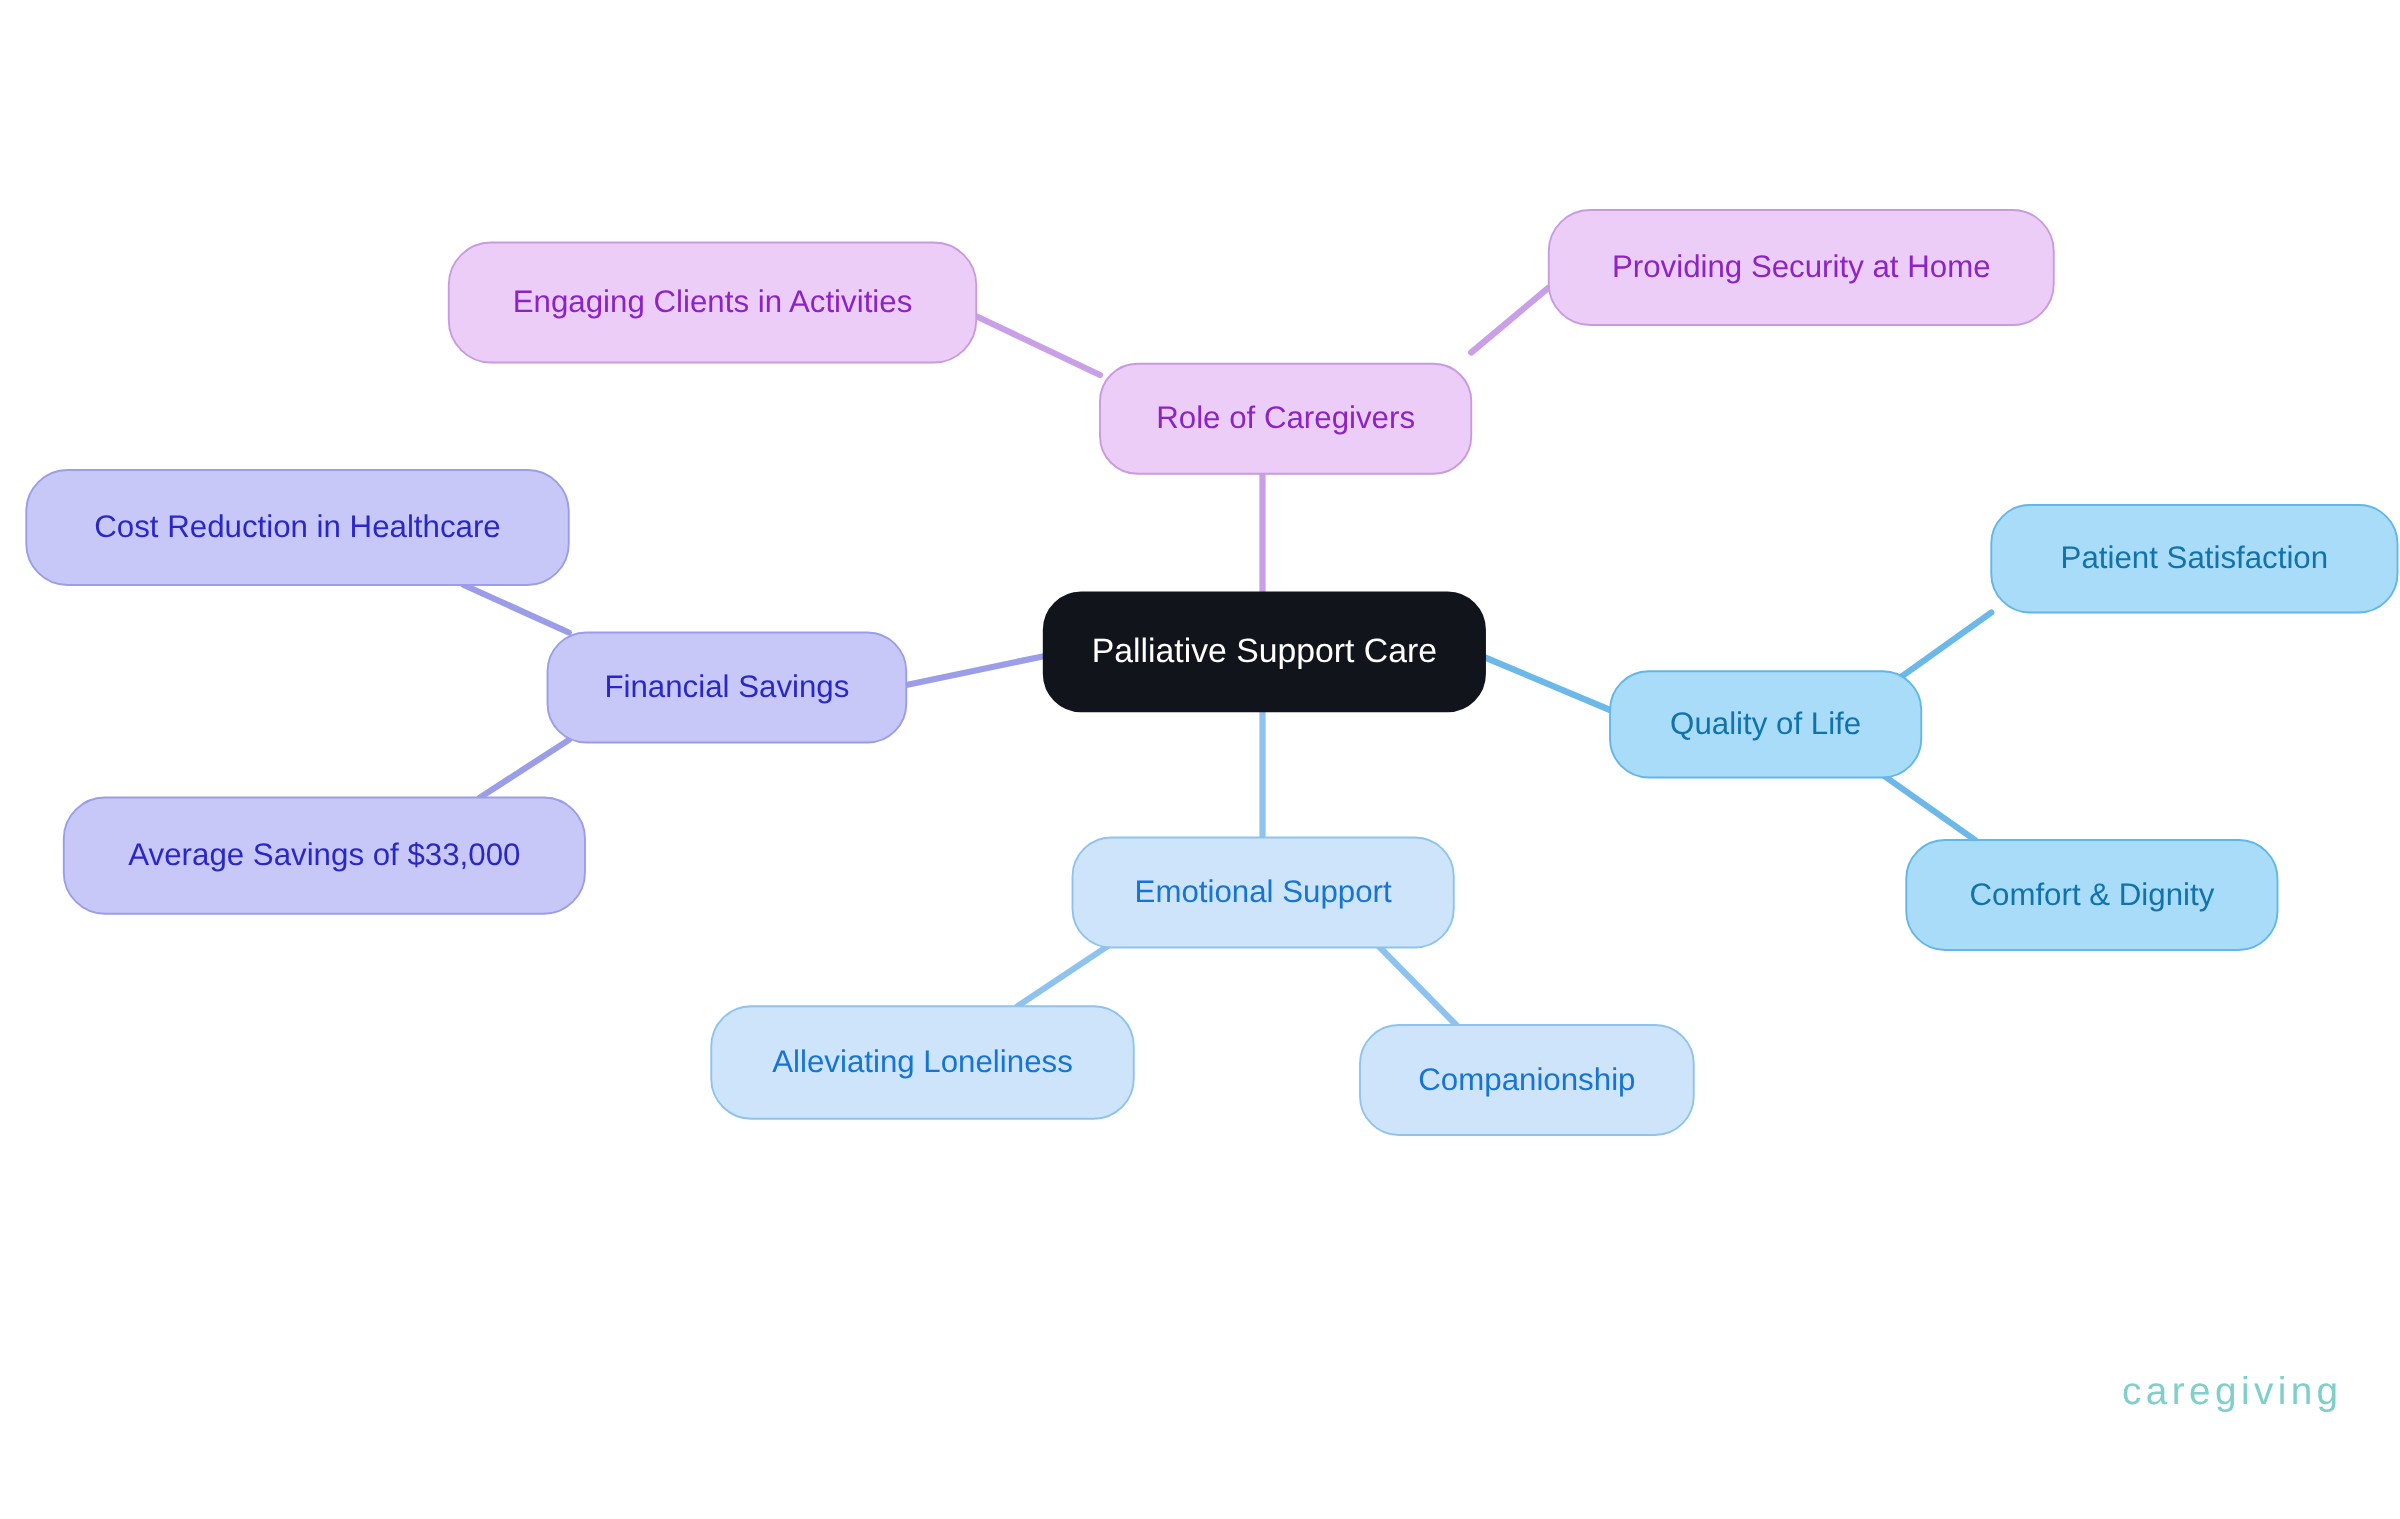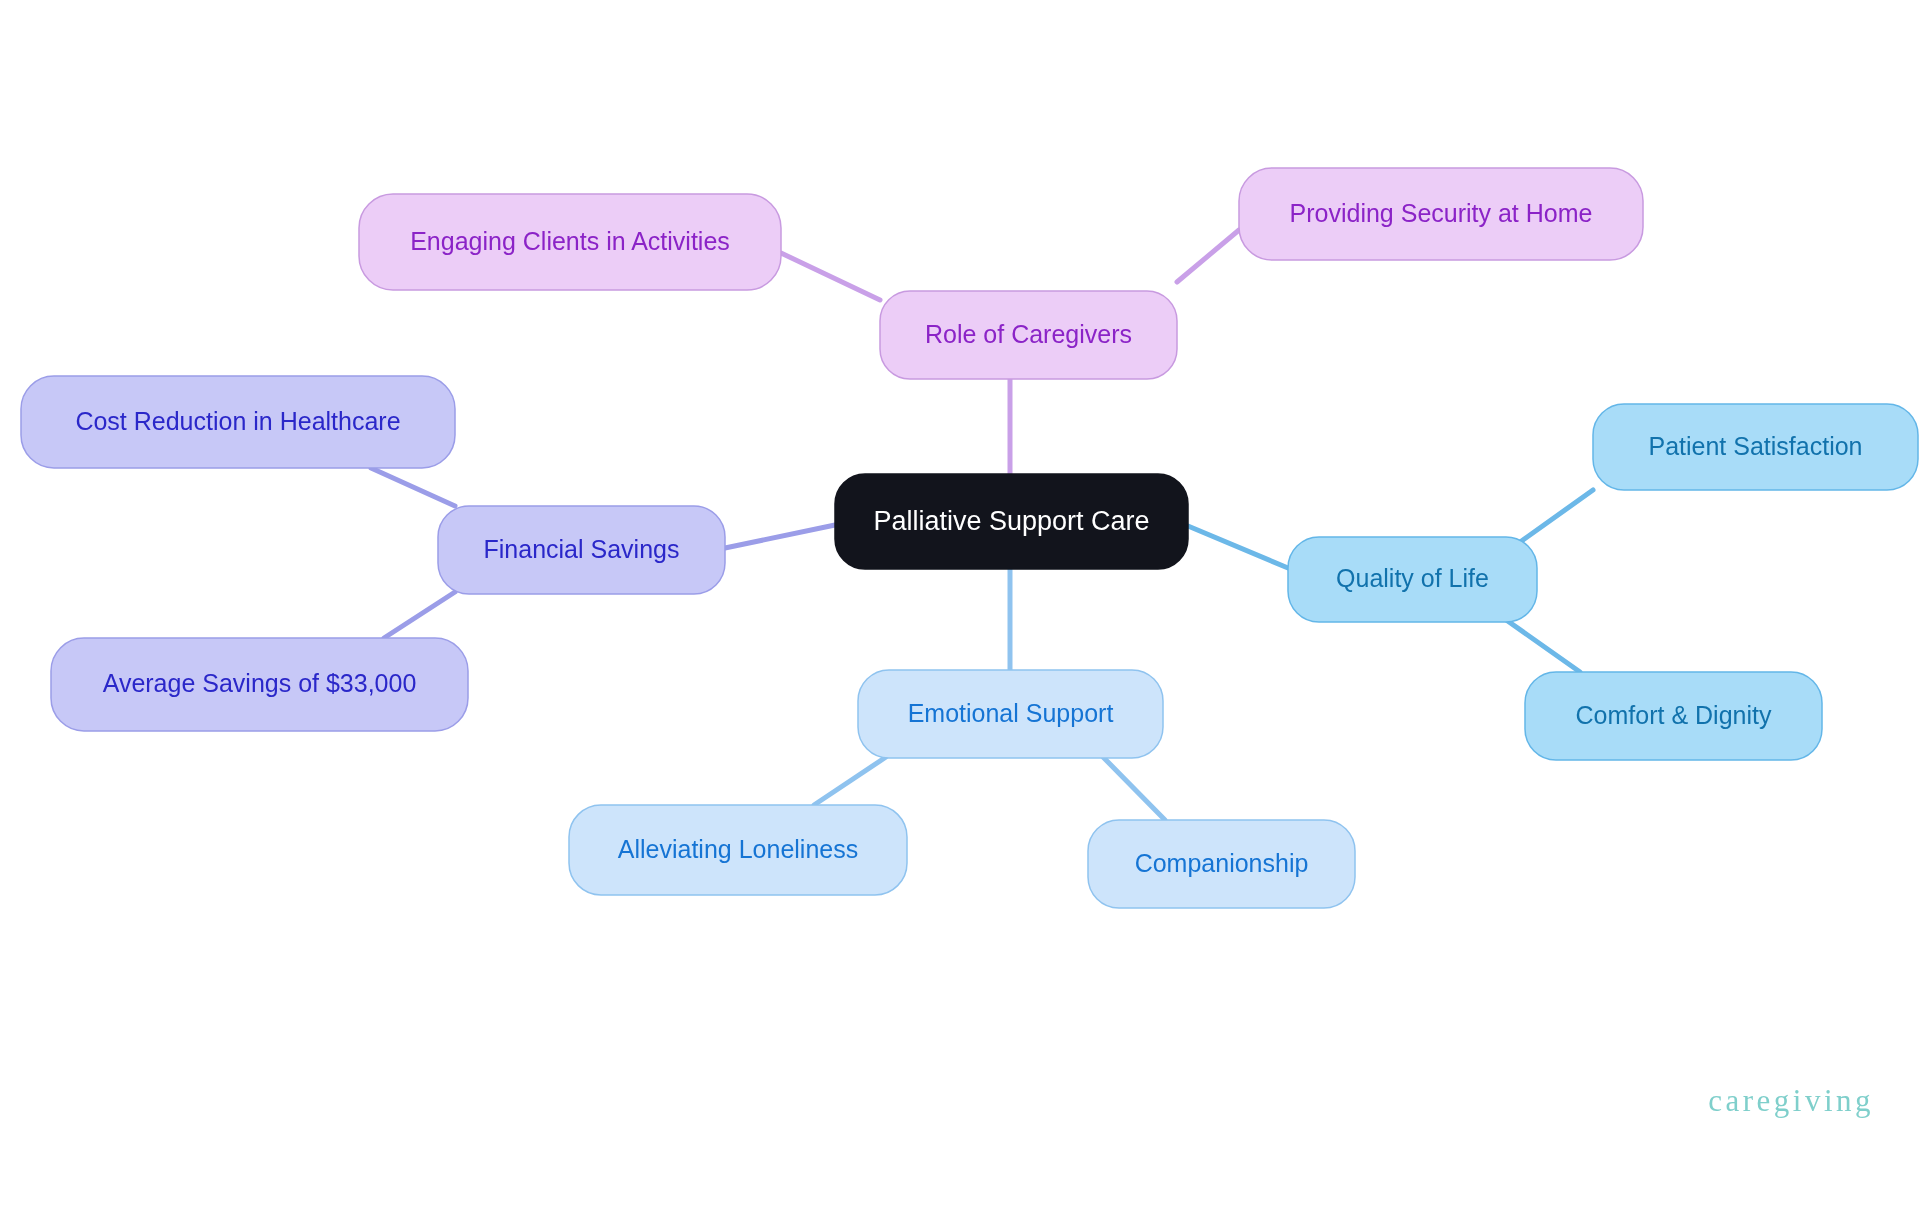--- a/index.html
+++ b/index.html
@@ -60,25 +60,25 @@
     left: 108px;
     top: 52px;
     width: 52px;
     height: 26px;
     border: 7px solid #7fcfcb;
     border-top: none;
     border-bottom-left-radius: 30px 28px;
     border-bottom-right-radius: 30px 28px;
   }
   .logo-sub {
-    font-family: Liberation Serif, serif;
+    font-family: Liberation Sans, sans-serif;
     font-size: 31px;
     color: #7fcfcb;
     letter-spacing: 3.5px;
-    margin-top: 0;
+    margin-top: 12px;
     margin-right: 4px;
     line-height: 1;
   }
 </style>
 </head>
 <body>
 
 <svg id="mindmap-canvas" viewBox="0 0 1920 1215">
   <g id="edges-layer">
       <path class="edge-line" d="M 1010 474 L 1010 335" stroke="#c9a0e8" stroke-width="5"></path>

